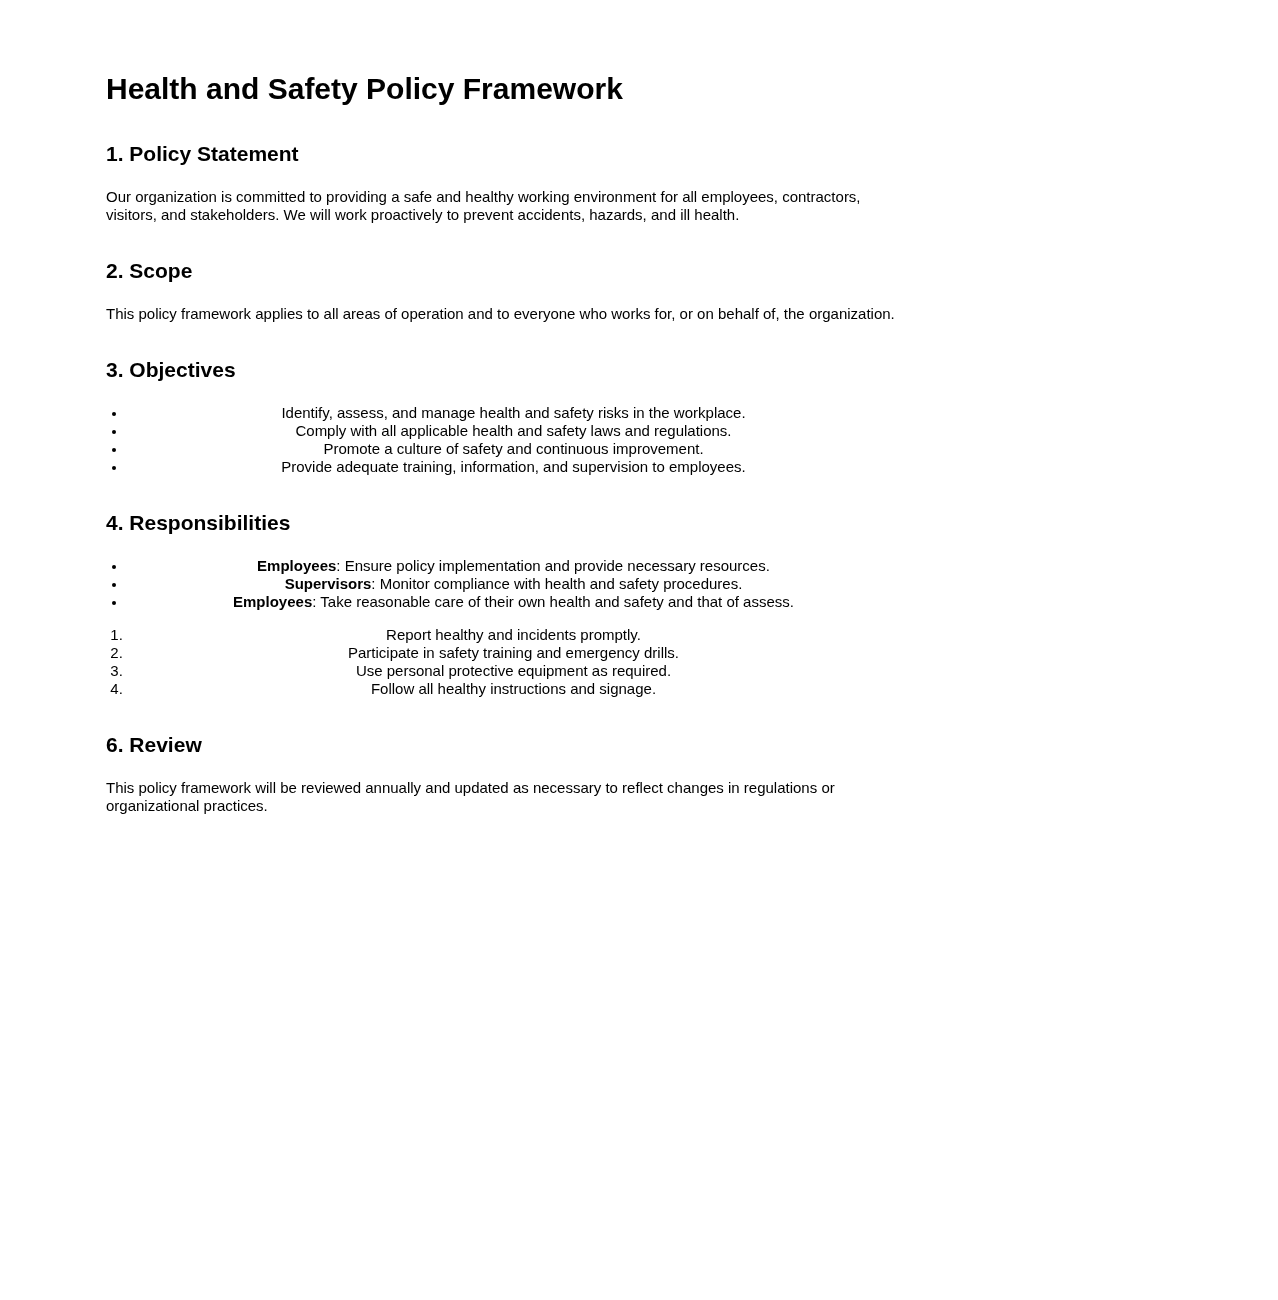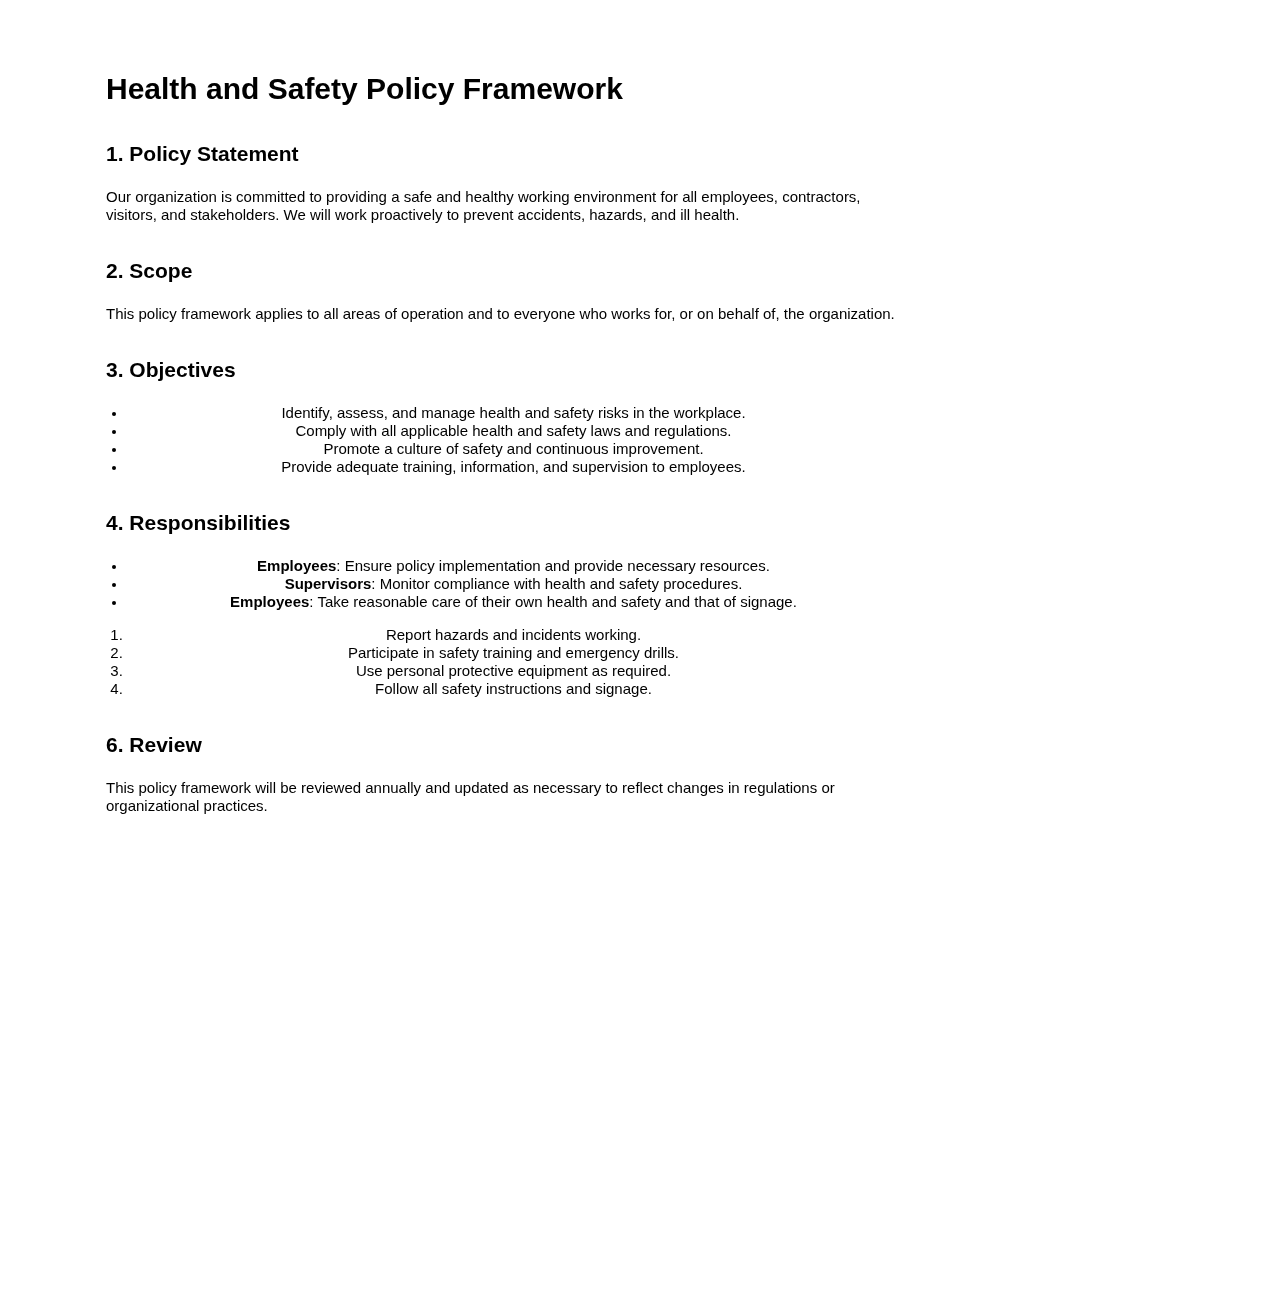--- a/index.html
+++ b/index.html
@@ -72,27 +72,27 @@
       <li>Identify, assess, and manage health and safety risks in the workplace.</li>
       <li>Comply with all applicable health and safety laws and regulations.</li>
       <li>Promote a culture of safety and continuous improvement.</li>
       <li>Provide adequate training, information, and supervision to employees.</li>
     </ul>
 
     <h2>4. Responsibilities</h2>
     <ul>
       <li><strong>Employees</strong><span>: Ensure policy implementation and provide necessary resources.</span></li>
       <li><strong>Supervisors</strong><span>: Monitor compliance with health and safety procedures.</span></li>
-      <li><strong>Employees</strong><span>: Take reasonable care of their own health and safety and that of signage.</span></li>
+      <li><strong>Employees</strong><span>: Take reasonable care of their own health and safety and that of assess.</span></li>
     </ul>
 
     <ol>
-      <li>Report hazards and incidents working.</li>
+      <li>Report healthy and incidents promptly.</li>
       <li>Participate in safety training and emergency drills.</li>
       <li>Use personal protective equipment as required.</li>
-      <li>Follow all safety instructions and signage.</li>
+      <li>Follow all healthy instructions and signage.</li>
     </ol>
 
     <h2>6. Review</h2>
     <p>This policy framework will be reviewed annually and updated as necessary to reflect changes in regulations or organizational practices.</p>
 
   </div>
 </div>
 
 </body></html>

